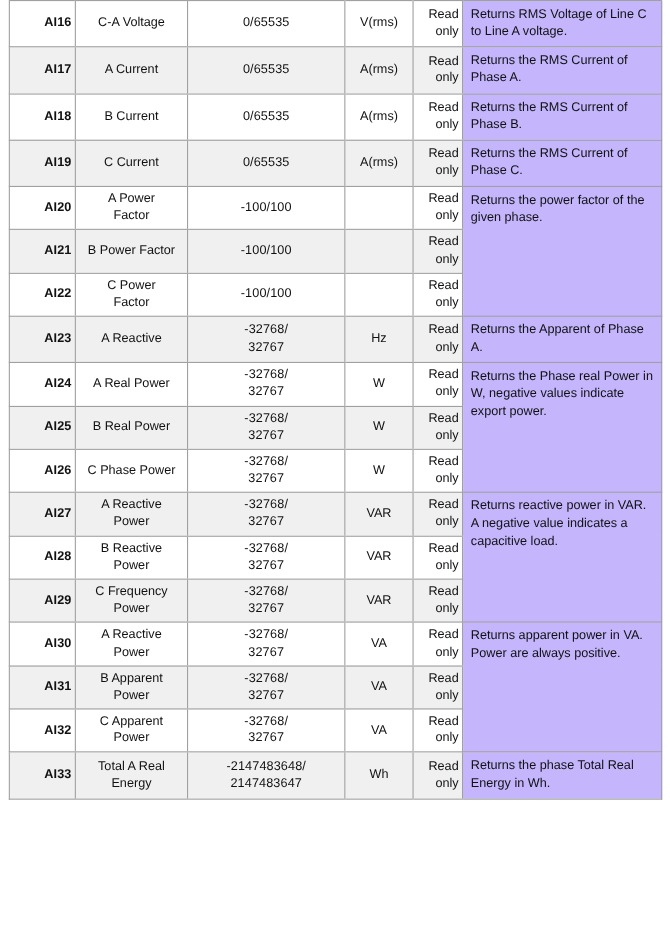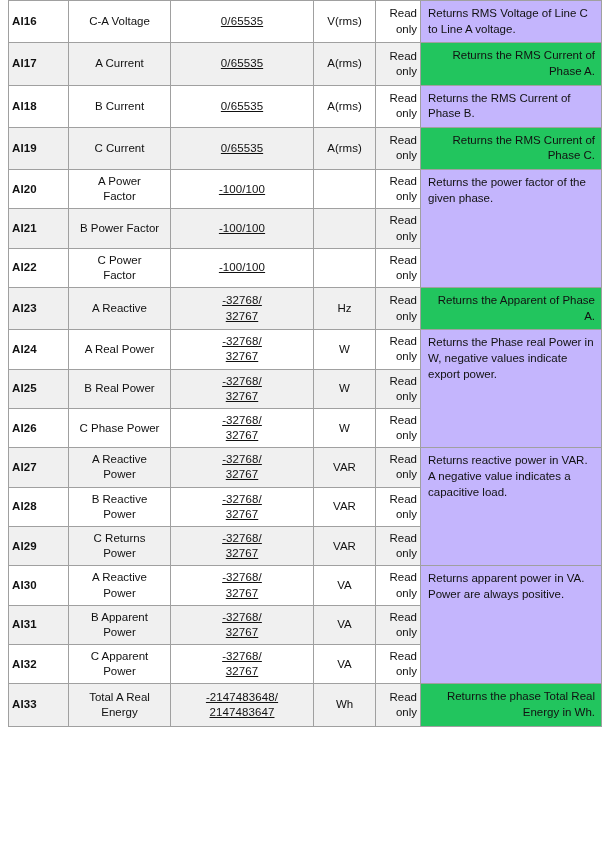--- a/index.html
+++ b/index.html
@@ -51,40 +51,38 @@
   }
   
   table.reg td.desc {
     background: #c4b5fd;
     text-align: left;
     vertical-align: top;
     padding: 5px 6px 5px 7px;
     line-height: 1.36;
   }
   table.reg td.desc.striped {
-    background: #22c55e;
-    text-align: right;
+    background: #c4b5fd;
   }
   td.id {
     font-weight: bold;
-    text-align: left;
+    text-align: right;
     letter-spacing: 0.1px;
   }
   td.name, td.range, td.unit, td.acc {
     text-align: center;
   }
   td.acc {
     padding-left: 2px;
     padding-right: 2px;
     line-height: 1.3;
     text-align: right;
   }
   td.range {
     letter-spacing: 0.1px;
-    text-decoration: underline;
   }
   .ln { display: block; }
 </style>
 </head>
 <body>
 
 <div class="table-wrap">
   <table class="reg">
     <colgroup>
       <col class="c-id">
@@ -259,21 +257,21 @@
           </td>
           <td class="unit">VAR</td>
           <td class="acc">
             <span class="ln">Read</span>
             <span class="ln">only</span>
           </td>
         </tr>
         <tr class="stripe">
           <td class="id">AI29</td>
           <td class="name">
-            <span class="ln">C Returns</span>
+            <span class="ln">C Frequency</span>
             <span class="ln">Power</span>
           </td>
           <td class="range">
             <span class="ln">-32768/</span>
             <span class="ln">32767</span>
           </td>
           <td class="unit">VAR</td>
           <td class="acc">
             <span class="ln">Read</span>
             <span class="ln">only</span>

